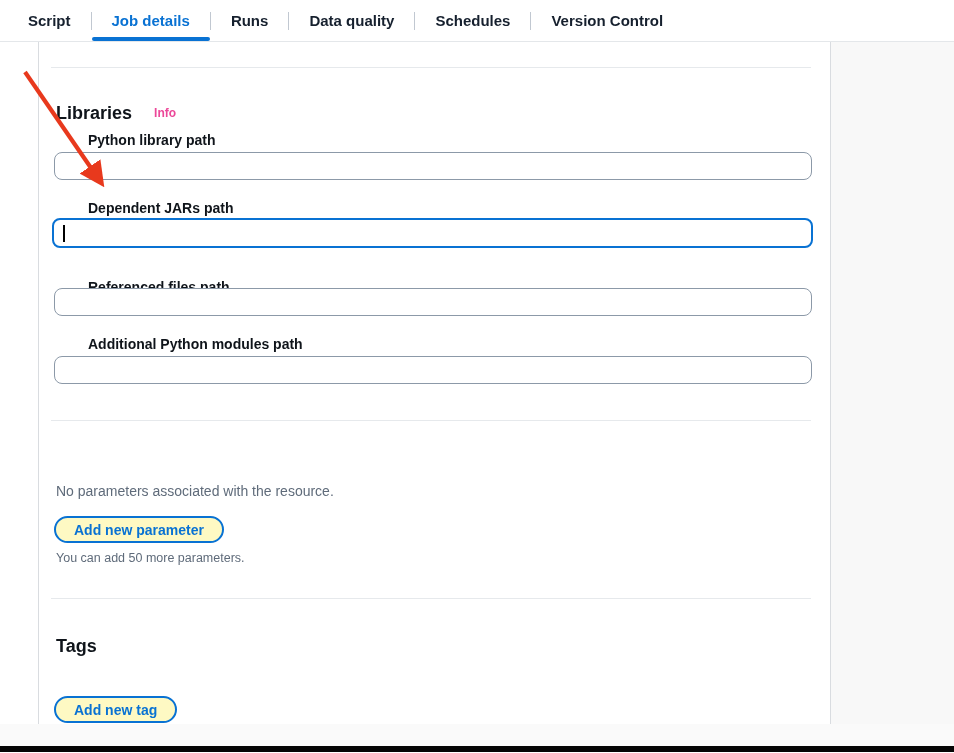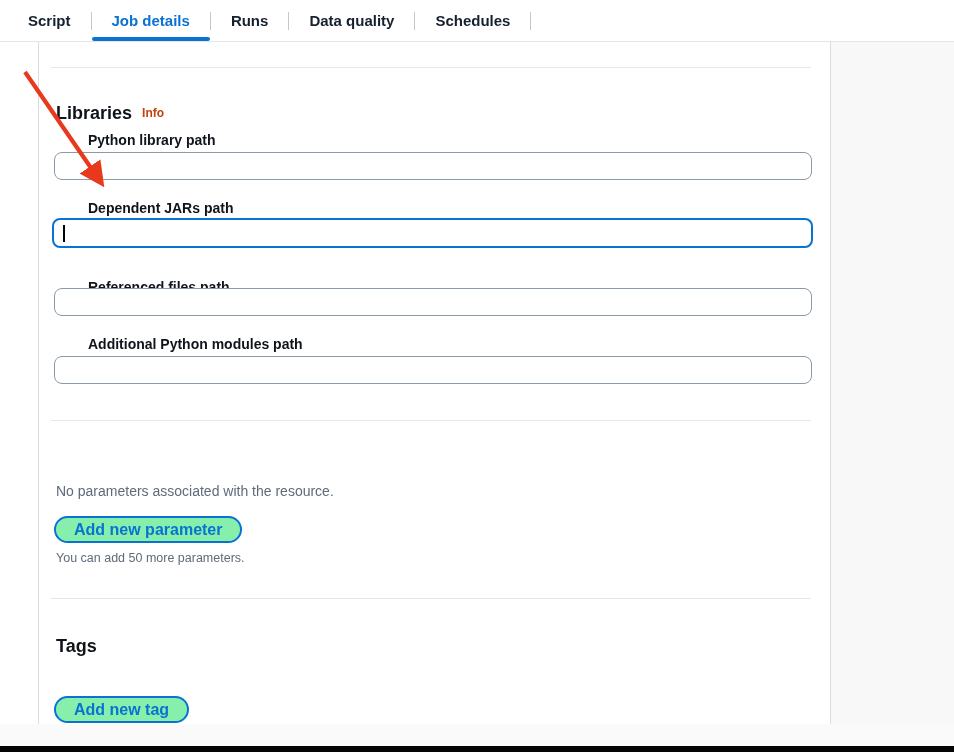--- a/index.html
+++ b/index.html
@@ -85,22 +85,22 @@
     position: absolute;
     left: 17px;
     font-size: 18px;
     font-weight: 700;
     color: #0f141a;
     line-height: 22px;
   }
   .info-link {
     font-size: 12px;
     font-weight: 700;
-    color: #c2410c;
-    margin-left: 10px;
+    color: #ec4899;
+    margin-left: 22px;
     vertical-align: 2px;
     cursor: pointer;
     text-decoration: none;
   }
   .field-label {
     position: absolute;
     left: 17px;
     font-size: 14px;
     font-weight: 700;
     color: #0f141a;
@@ -142,26 +142,26 @@
     line-height: 18px;
   }
   .muted.small { font-size: 12.5px; }
   .pill-btn {
     position: absolute;
     left: 15px;
     height: 27px;
     display: inline-flex;
     align-items: center;
     padding: 0 18px;
-    background: #86efac;
+    background: #fef9c3;
     border: 2px solid #0972d3;
     border-radius: 16px;
     color: #0972d3;
     font-family: "Liberation Sans", sans-serif;
-    font-size: 16px;
+    font-size: 14px;
     font-weight: 700;
     cursor: pointer;
     white-space: nowrap;
   }
 
   
   .bottom-strip {
     position: absolute;
     left: 0; top: 724px;
     width: 954px;
@@ -195,20 +195,21 @@
     <div class="tab">Script</div>
     <div class="tab-sep"></div>
     <div class="tab active">Job details</div>
     <div class="tab-sep"></div>
     <div class="tab">Runs</div>
     <div class="tab-sep"></div>
     <div class="tab">Data quality</div>
     <div class="tab-sep"></div>
     <div class="tab">Schedules</div>
     <div class="tab-sep"></div>
+    <div class="tab">Version Control</div>
   </div>
 
   <div class="right-gutter"></div>
 
   <div class="panel">
 
     <div class="divider" style="top:25px"></div>
 
     <h2 class="section-title" style="top:60px">
       <span>Libraries</span><a class="info-link">Info</a>

